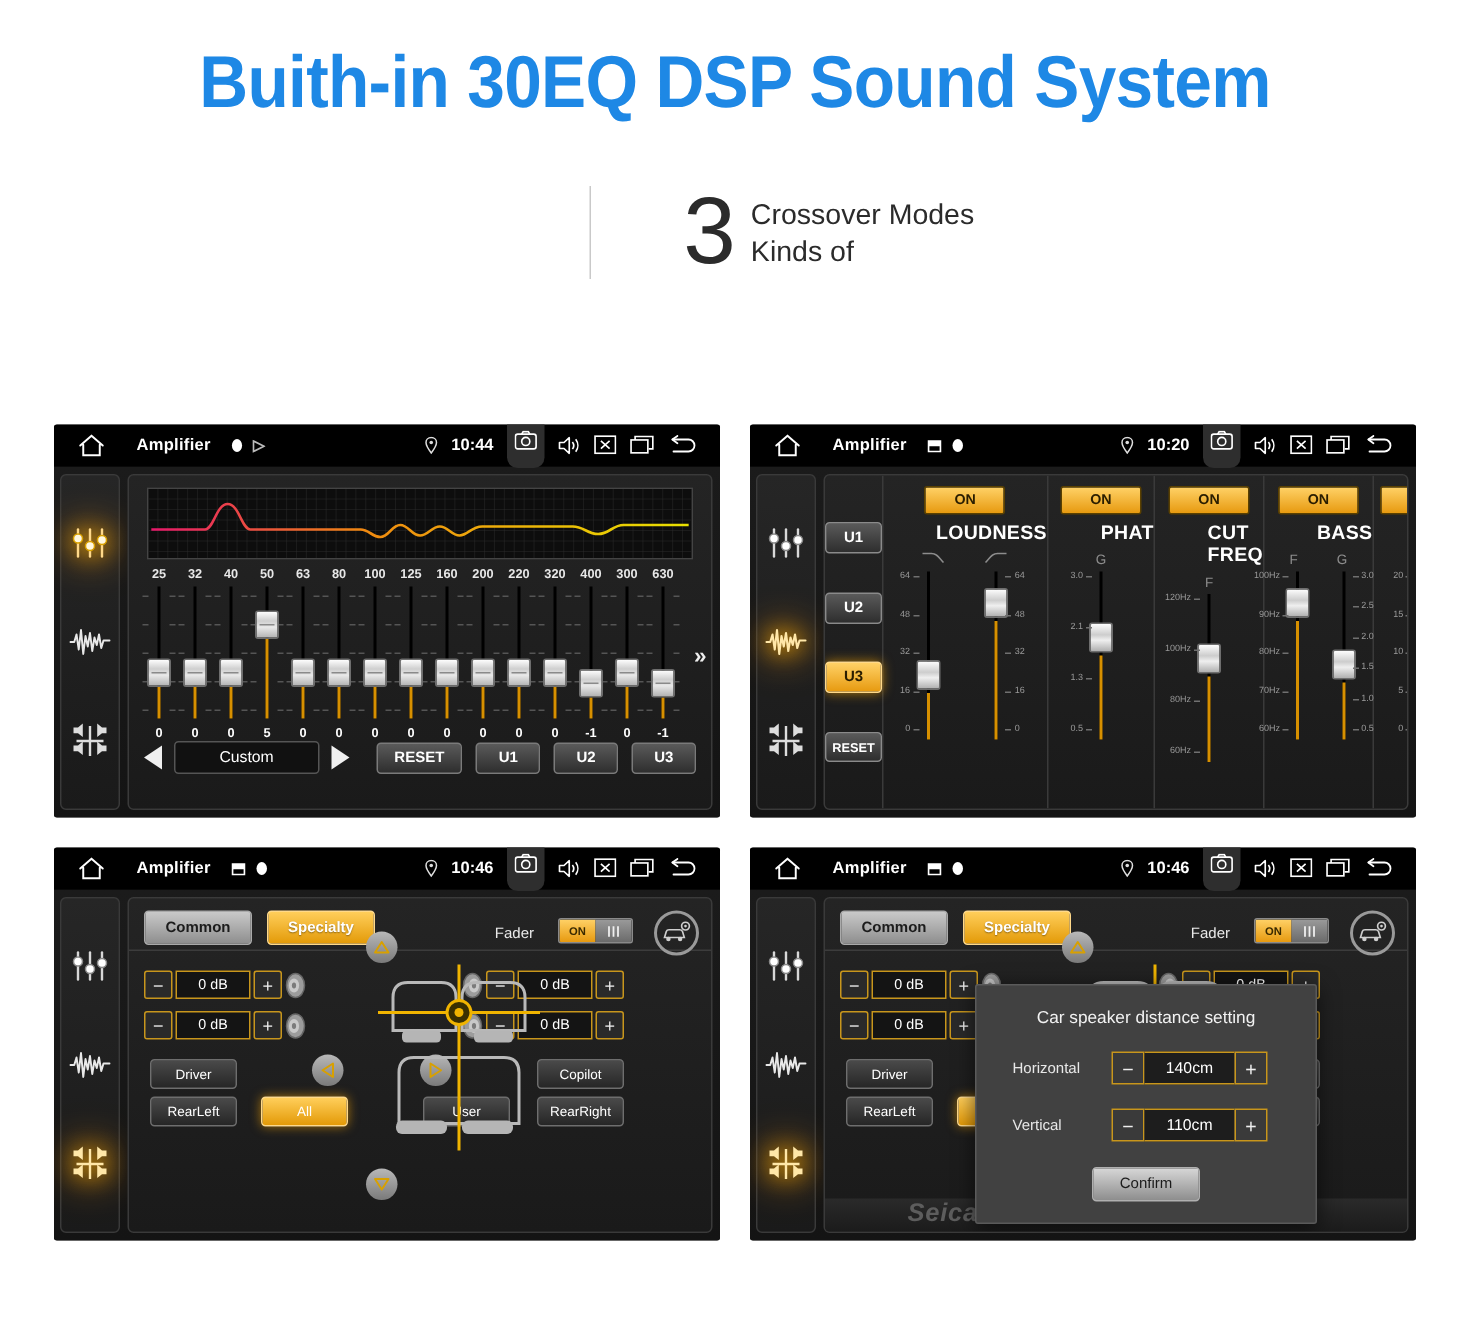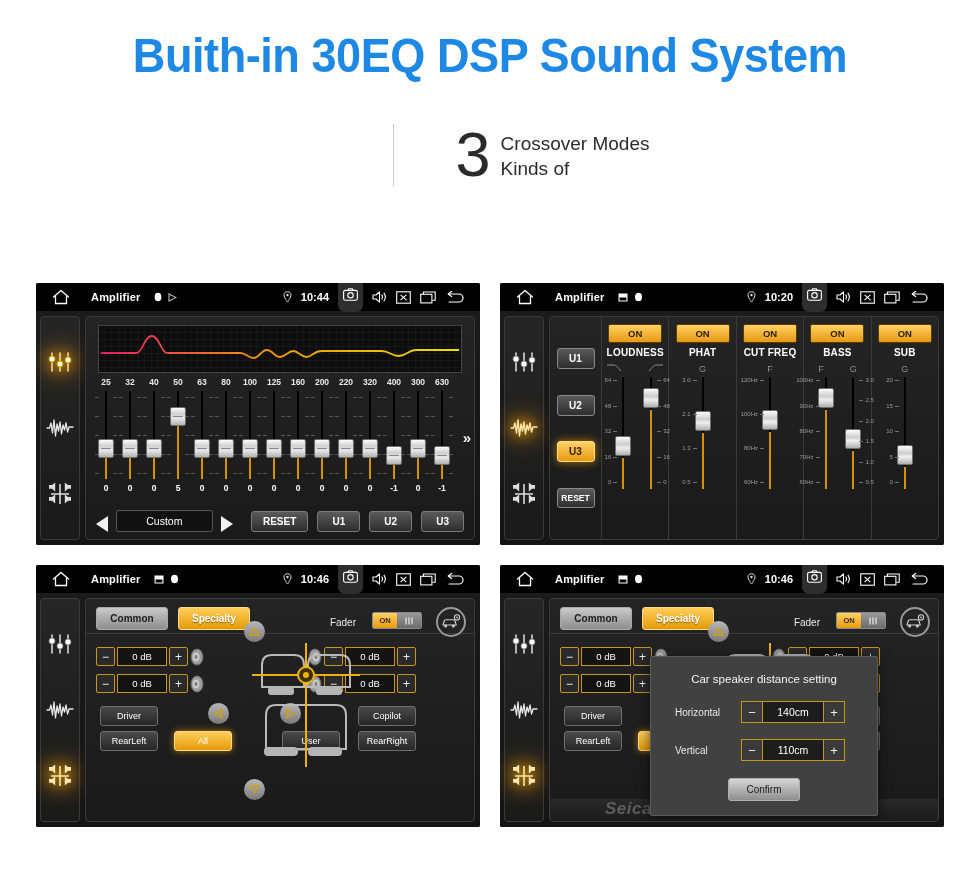--- a/index.html
+++ b/index.html
@@ -165,22 +165,22 @@
   }
   .eq-vals {
     position: absolute; left: 8px; top: 166px; right: 20px;
     display:flex; justify-content: space-between;
   }
   .eq-vals span { color:#fff; font-size: 8.5px; font-weight:bold; width:24px; text-align:center;}
   .eq-chev {
     position:absolute; right: 3px; top: 112px; color:#eee; font-size: 15px; font-weight:bold;
   }
   .eq-bottom {
-    position:absolute; left: 10px; right: 10px; bottom: 7px; height: 22px;
-    display:flex; align-items:flex-end;
+    position:absolute; left: 10px; right: 10px; bottom: 23px; height: 22px;
+    display:flex; align-items:center;
   }
   .tri { width:0; height:0; }
   .tri-l { border-top:8px solid transparent; border-bottom:8px solid transparent; border-right:12px solid #f0f0f0;}
   .tri-r { border-top:8px solid transparent; border-bottom:8px solid transparent; border-left:12px solid #f0f0f0;}
   .custom-box {
     background:#111; border:1px solid #555; border-radius:3px;
     color:#fff; font-size:10.5px; padding: 4px 0; width: 104px; text-align:center;
     margin: 0 8px;
   }
   .btn {
@@ -218,21 +218,21 @@
     display:flex; flex-direction:column; align-items:center;
     padding-top: 7px; position: relative;
   }
   .dsp-col:last-child { border-right: none; }
   .on-btn {
     width: 54px; padding: 3px 0; text-align:center;
     background: linear-gradient(180deg,#ffd166,#e79a10);
     border:1px solid #5a4000; border-radius:2px;
     color:#2a1d00; font-size:9.5px; font-weight:bold;
   }
-  .col-label { color:#fff; font-size:10px; font-weight:bold; margin-top:4px; letter-spacing:.2px;}
+  .col-label { color:#fff; font-size:13px; font-weight:bold; margin-top:4px; letter-spacing:.2px;margin-left:35px;}
   .col-sub { color:#8d8d8d; font-size:9px; margin-top:6px; display:flex; gap: 26px;}
   .sl-area { position:relative; flex:1; width:100%; margin-top:3px;}
   .v-slider { position:absolute; width: 16px; }
   .v-track { position:absolute; left: 7px; top: 0; bottom:0; width: 2px; background:#000;}
   .v-fill  { position:absolute; left: 7px; width: 2px; background:#d79000; bottom:0;}
   .v-knob {
     position:absolute; left: 0; width: 16px; height: 20px;
     background: linear-gradient(180deg,#fdfdfd,#cdcdcd 40%,#efefef 60%,#b0b0b0);
     border:1px solid #6e6e6e; border-radius:2px;
   }

